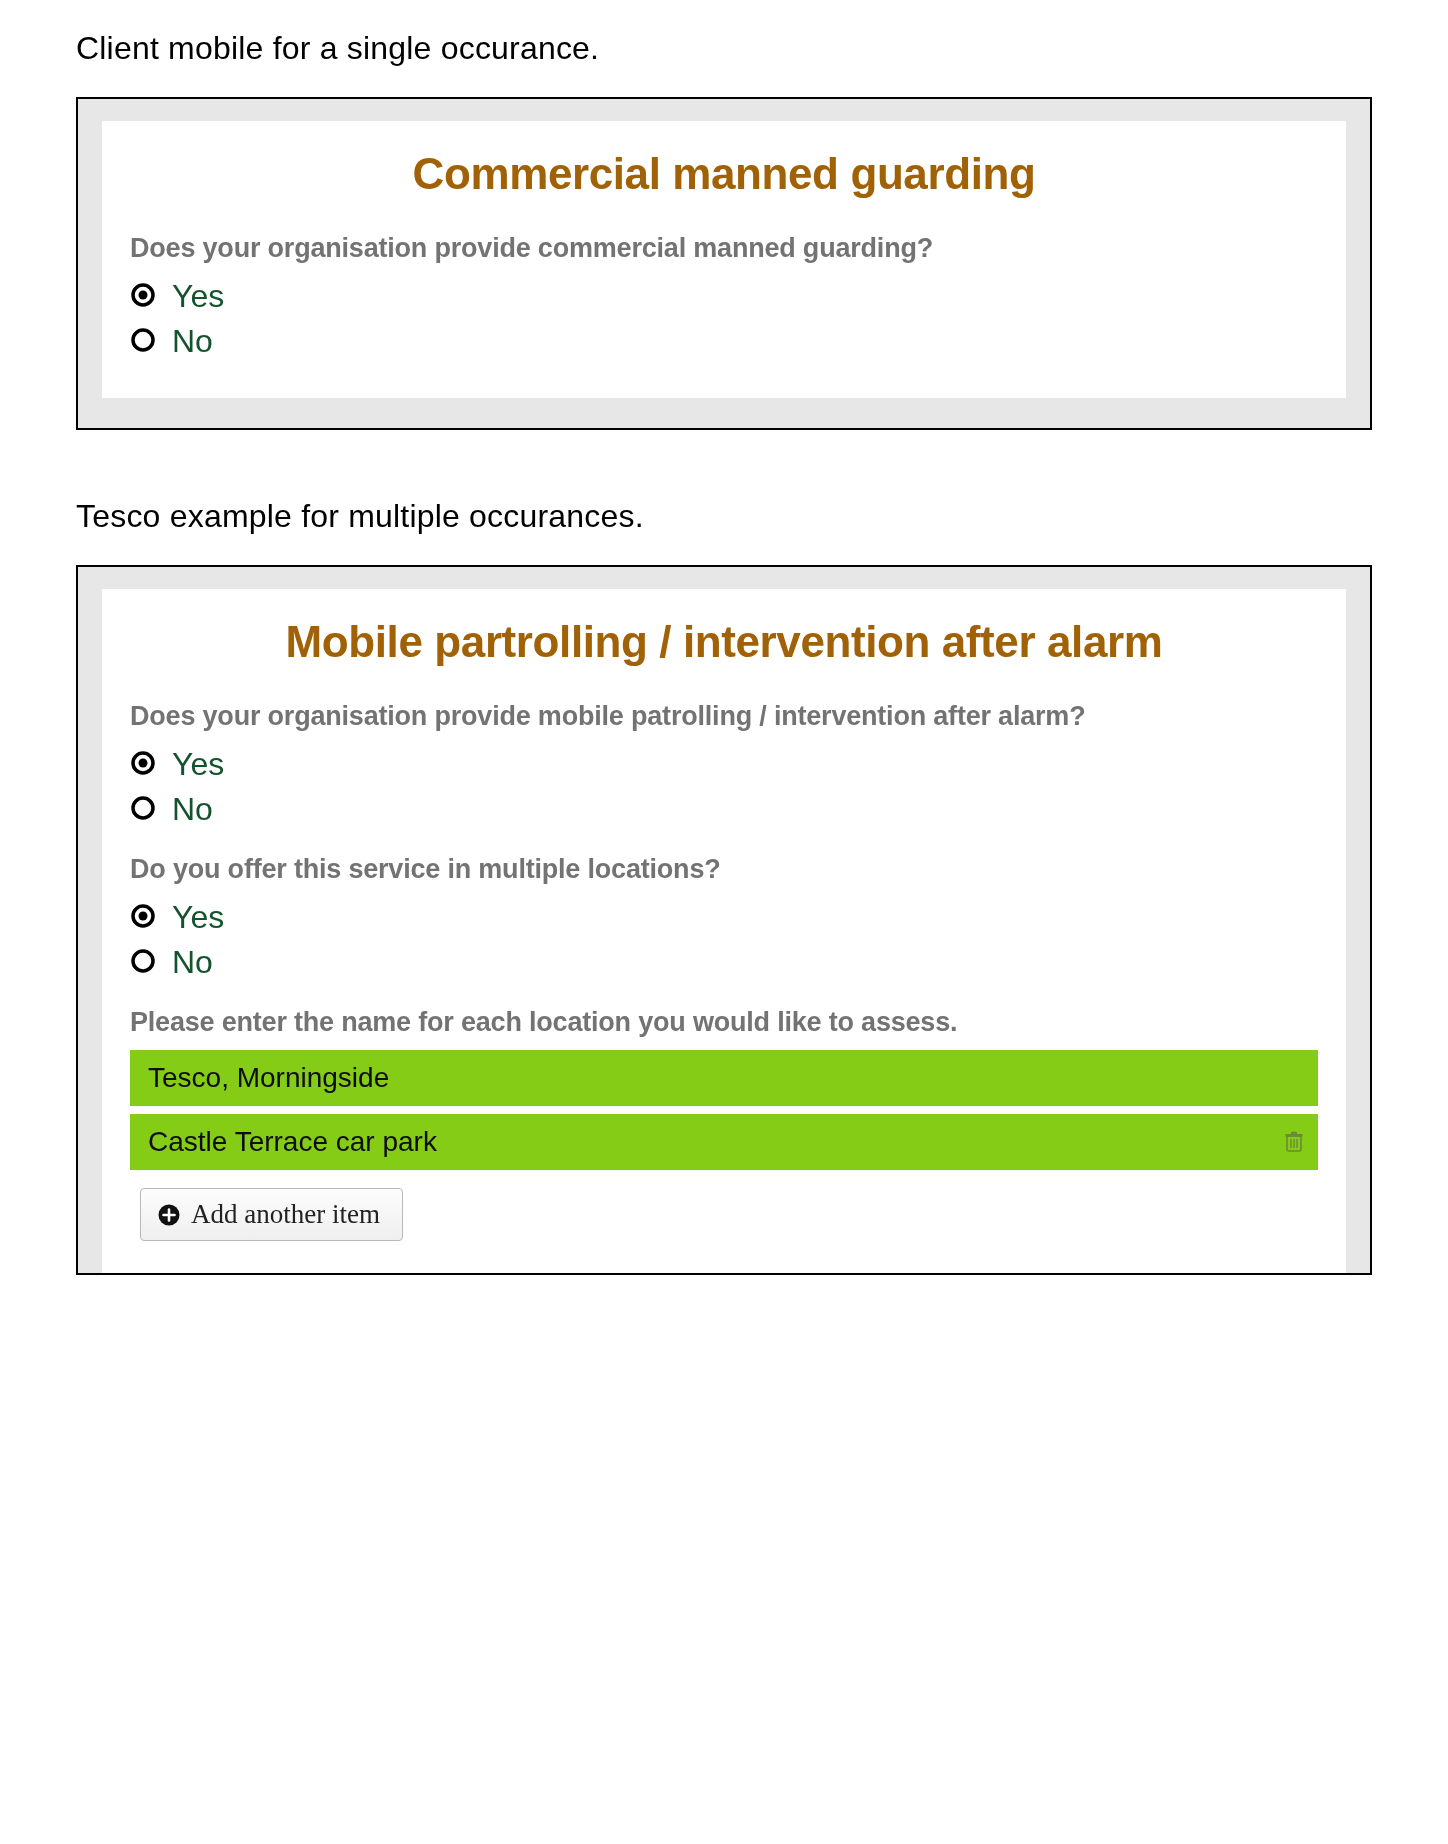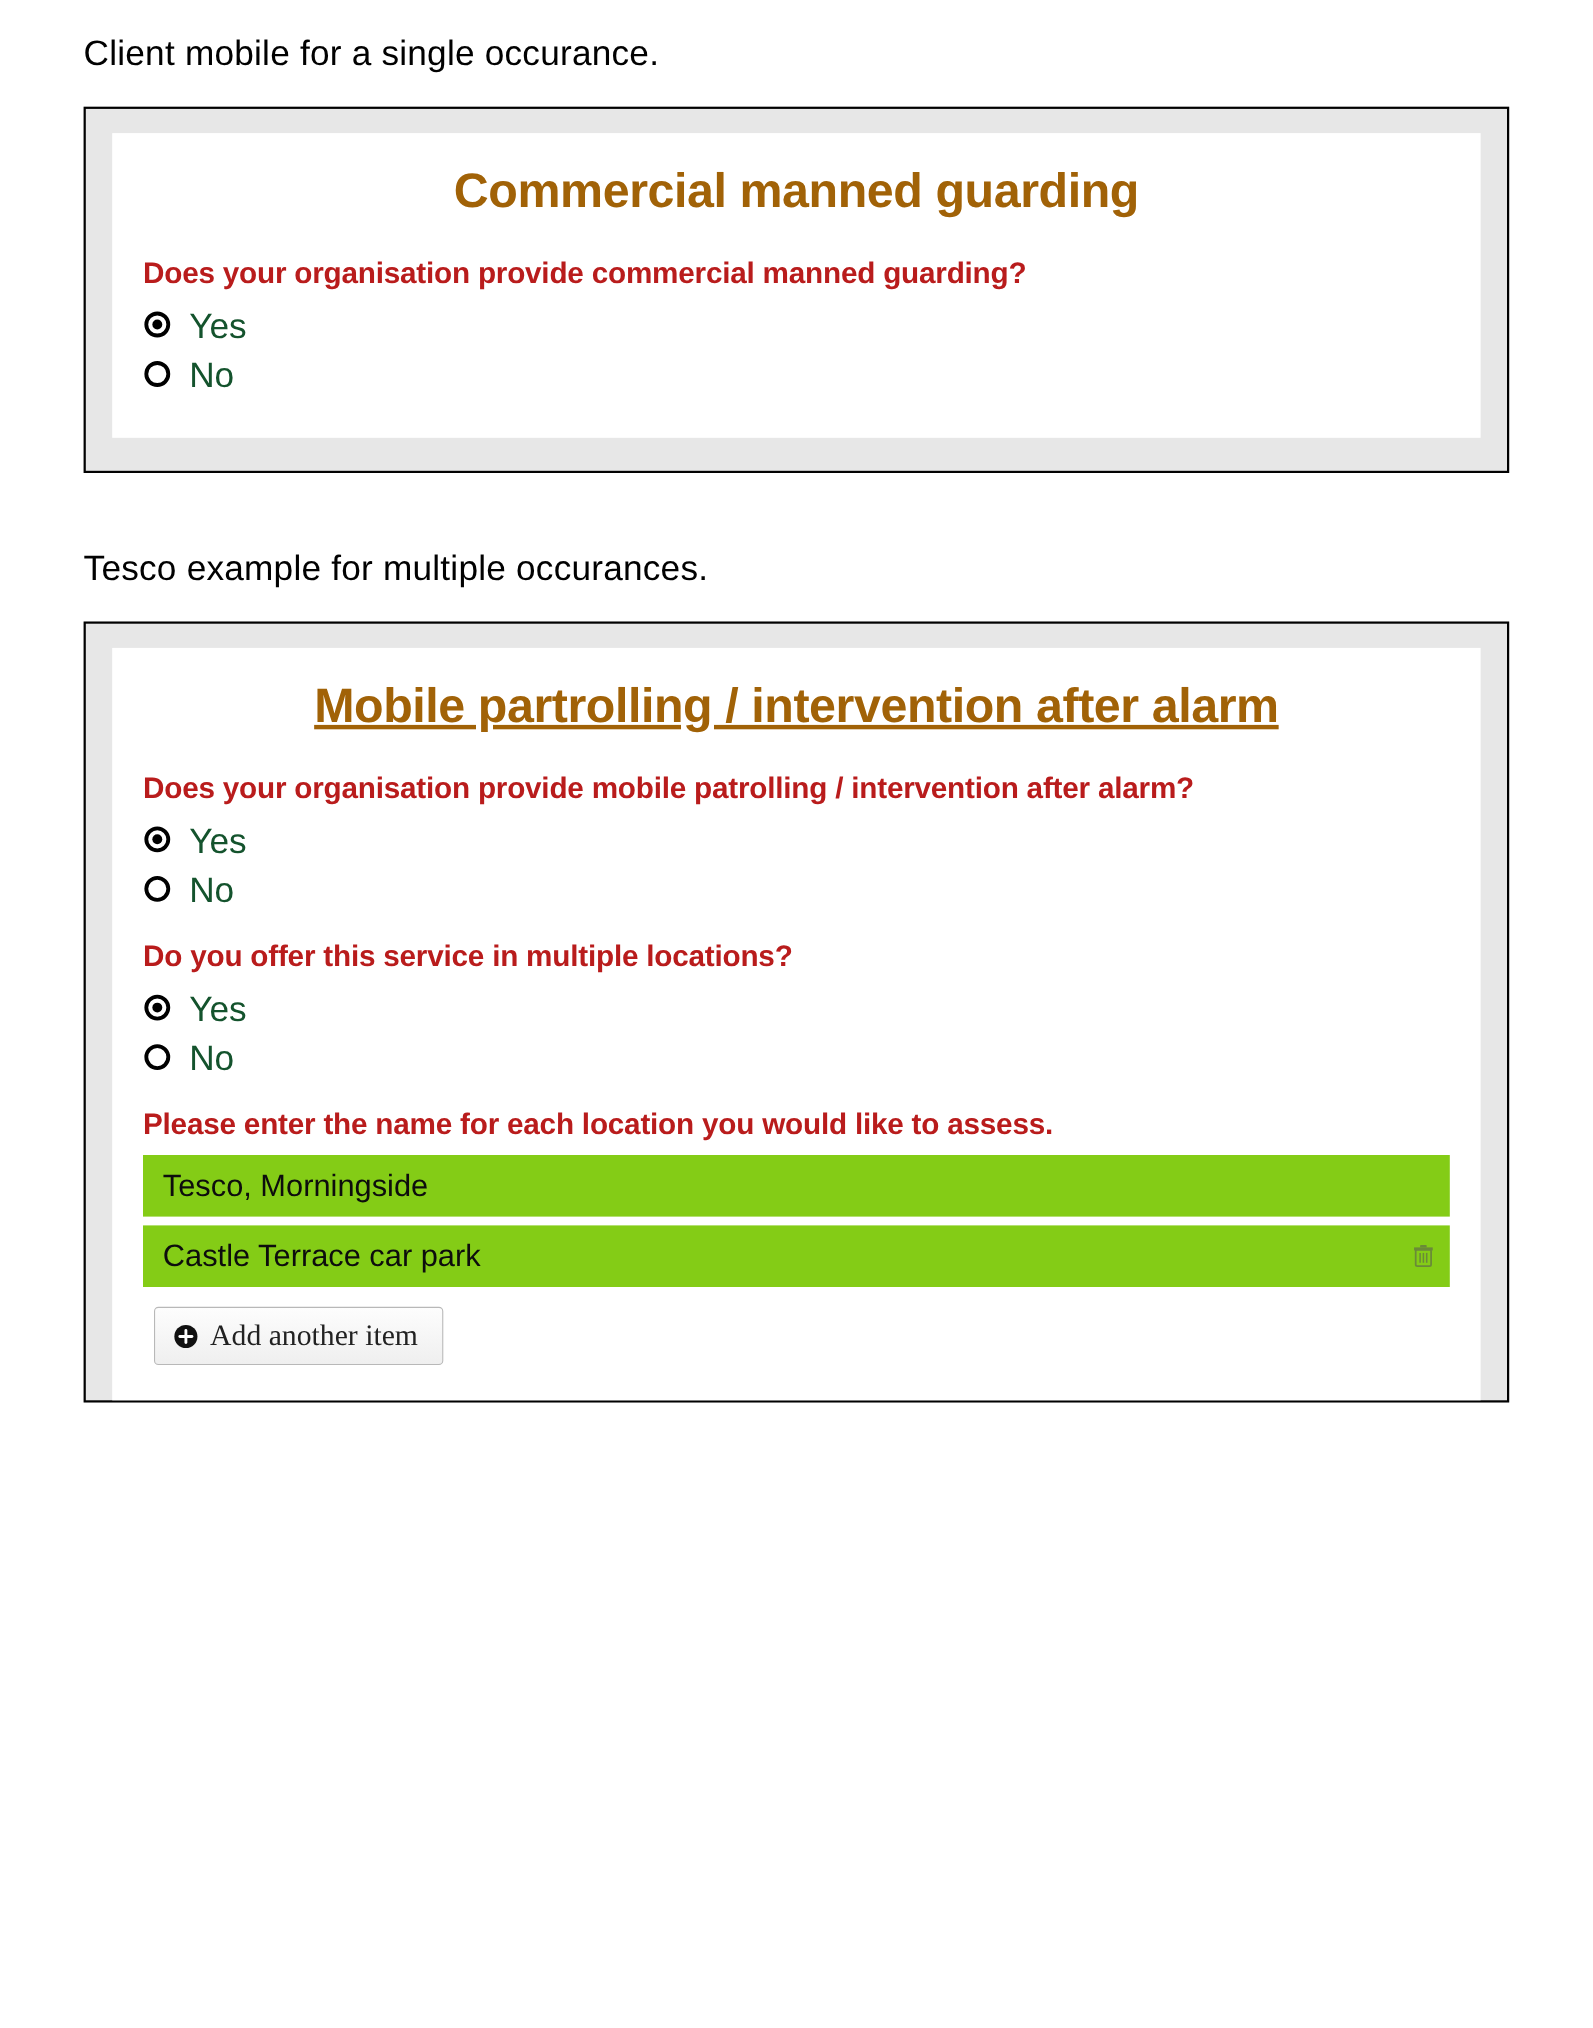--- a/index.html
+++ b/index.html
@@ -30,26 +30,26 @@
     padding: 24px 28px 32px 28px;
   }
   .panel-title {
     font-family: "Helvetica Neue", Helvetica, Arial, sans-serif;
     font-weight: 800;
     color: #a16207;
     letter-spacing: -0.4px;
     text-align: center;
   }
   .panel-title.t1 { font-size: 44px; margin: 4px 0 34px 0; }
-  .panel-title.t2 { font-size: 44px; margin: 4px 0 34px 0; text-decoration: underline; }
+  .panel-title.t2 { font-size: 44px; margin: 4px 0 34px 0; }
   .question {
     font-family: "Helvetica Neue", Helvetica, Arial, sans-serif;
     font-weight: 700;
     font-size: 27px;
-    color: #b91c1c;
+    color: #737373;
     margin: 24px 0 12px 0;
     letter-spacing: -0.2px;
   }
   .radio-row {
     display: flex;
     align-items: center;
     gap: 16px;
     margin: 4px 0;
     padding: 2px 0;
   }

